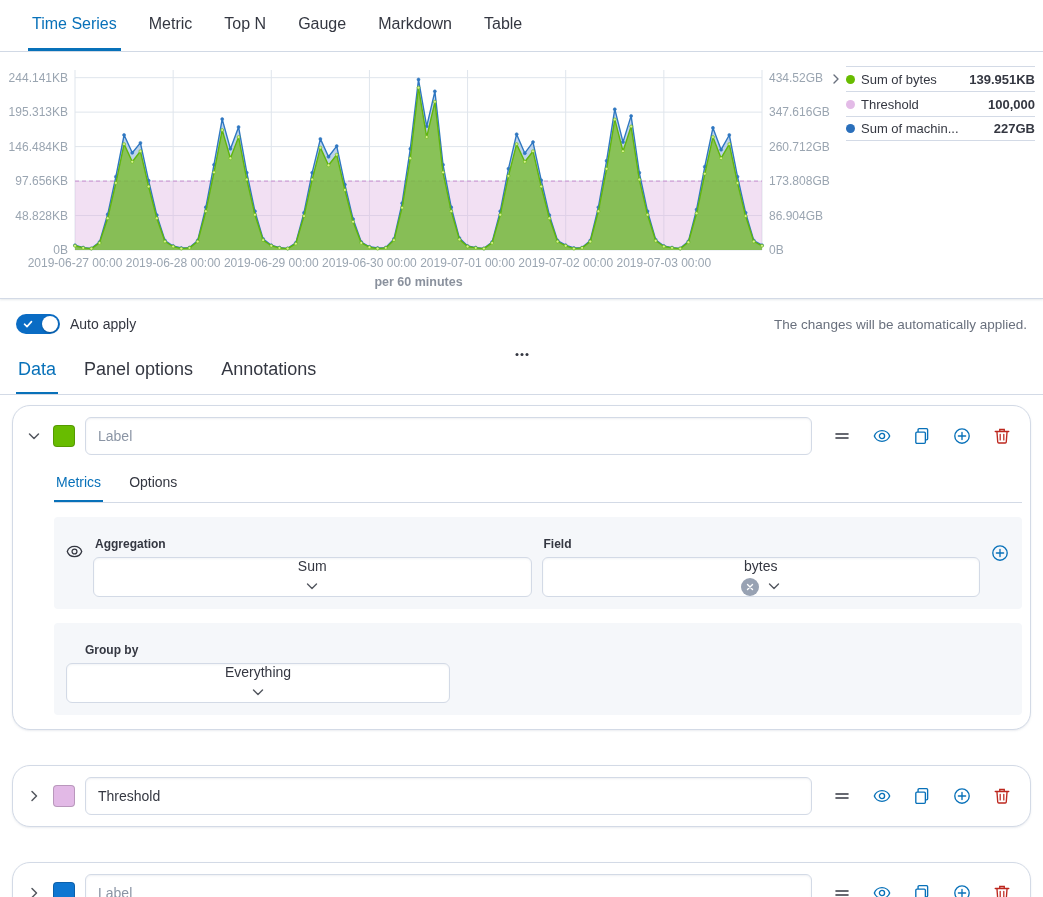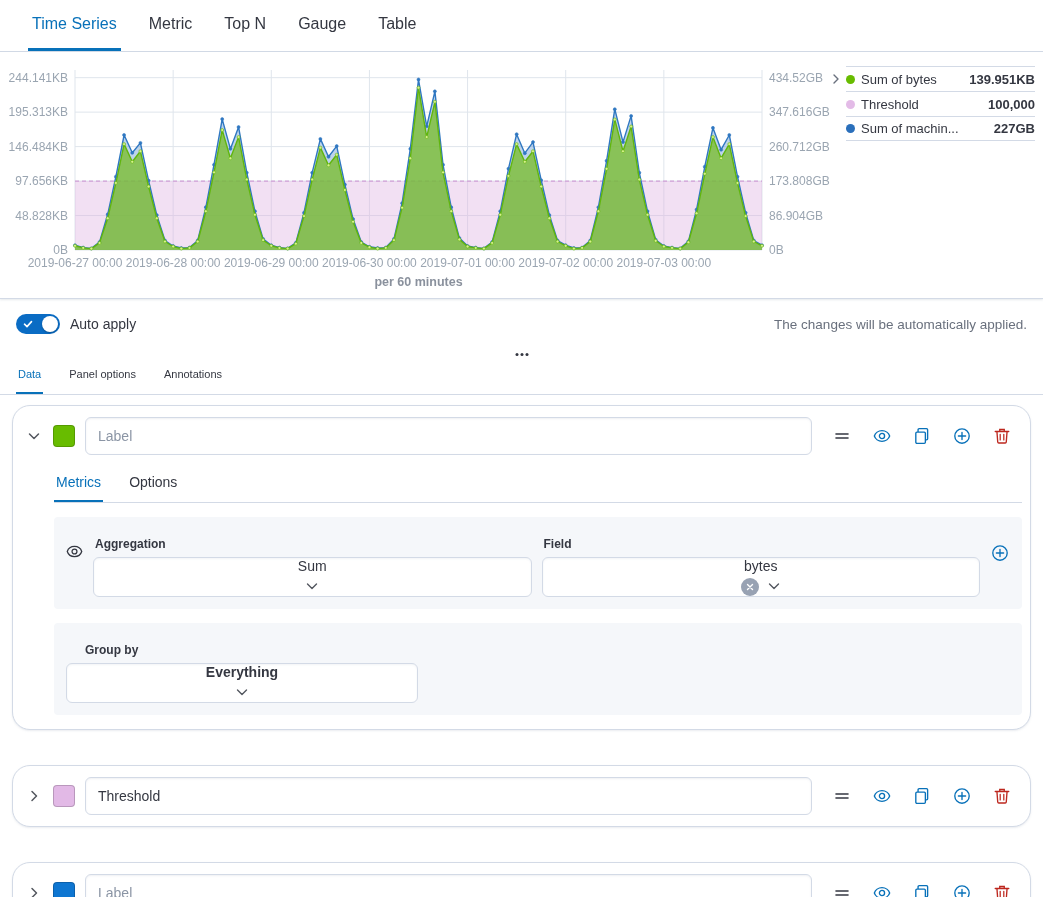--- a/index.html
+++ b/index.html
@@ -39,21 +39,21 @@
     border-radius:50%; background:#fff; box-shadow:0 1px 2px rgba(0,0,0,.25); }
   .switch svg { position:absolute; left:7px; top:5px; }
   .apply-label { font-size:14px; color:#343741; }
   .apply-hint { font-size:13.5px; color:#69707d; }
   
   .editor-tabs-row { position:relative; display:flex; height:46px; padding:0 16px;
     border-bottom:1px solid #d3dae6; background:#fff; align-items:flex-end; }
   .more-handle { position:absolute; left:50%; top:0; transform:translateX(-50%);
     display:flex; gap:2px; padding:4px; cursor:grab; }
   .more-handle i { width:3px; height:3px; border-radius:50%; background:#343741; display:block; }
-  .editor-tab { margin-right:24px; padding:0 2px 12px 2px; font-size:11px; color:#343741;
+  .editor-tab { margin-right:24px; padding:0 2px 12px 2px; font-size:18px; color:#343741;
     cursor:pointer; border-bottom:2px solid transparent;margin-top:20px; }
   .editor-tab.active { color:#0871b9; border-bottom-color:#0871b9; }
   
   .cards { padding:10px 12px 0 12px; background:#fff; }
   .card { background:#fff; border:1px solid #d3dae6; border-radius:18px;
     box-shadow:0 1px 2px rgba(152,162,179,0.2); }
   .card + .card { margin-top:35px; }
   .card-head { display:flex; align-items:center; gap:10px; padding:11px 12px; }
   .chev-btn { width:18px; height:18px; display:flex; align-items:center; justify-content:center;
     color:#53575f; cursor:pointer; flex:0 0 auto; }
@@ -81,31 +81,32 @@
   .fcol { flex:1; }
   .flabel { font-size:12px; font-weight:bold; color:#343741; margin:8px 0 6px 2px; }
   .select, .combo { height:40px; background:#fff; border:1px solid #d3dae6; border-radius:6px;
     display:flex; align-items:center; padding:0 12px; font-size:14px; color:#343741;
     cursor:pointer; box-shadow:inset 0 1px 2px rgba(152,162,179,0.12);flex-direction:column; }
   .select-value { flex:1; }
   .combo-icons { display:flex; align-items:center; gap:8px; }
   .clear-pill { width:18px; height:18px; border-radius:50%; background:#98a2b3;
     display:flex; align-items:center; justify-content:center; color:#fff; cursor:pointer; }
   .panel-plus { margin-top:14px; flex:0 0 auto; }
-  .groupby-select { width:352px;font-weight:bold; }
+  .groupby-select { width:384px; }
   .sel-chev { color:#53575f; }
 </style>
 </head>
 <body>
 
 <div class="top-tabbar">
   <div class="top-tab active">Time Series</div>
   <div class="top-tab">Metric</div>
   <div class="top-tab">Top N</div>
   <div class="top-tab">Gauge</div>
+  <div class="top-tab">Markdown</div>
   <div class="top-tab">Table</div>
 </div>
 
 <div class="chart-section">
   <svg class="chart-svg" width="830" height="232">
       <line x1="75" x2="75" y1="10" y2="190" stroke="#dfe5ec" stroke-width="1"></line>
       <line x1="173.14285714285714" x2="173.14285714285714" y1="10" y2="190" stroke="#dfe5ec" stroke-width="1"></line>
       <line x1="271.2857142857143" x2="271.2857142857143" y1="10" y2="190" stroke="#dfe5ec" stroke-width="1"></line>
       <line x1="369.42857142857144" x2="369.42857142857144" y1="10" y2="190" stroke="#dfe5ec" stroke-width="1"></line>
       <line x1="467.57142857142856" x2="467.57142857142856" y1="10" y2="190" stroke="#dfe5ec" stroke-width="1"></line>

